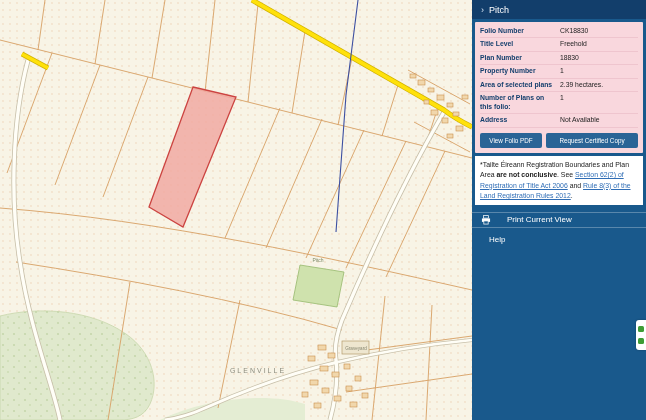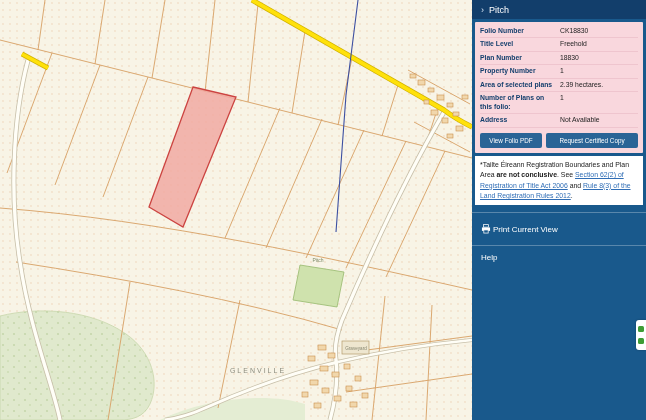--- a/index.html
+++ b/index.html
@@ -17,23 +17,23 @@
   .fl{flex:0 0 80px;font-weight:bold;color:#143f6d;padding-right:3px;box-sizing:border-box;}
   .fv{flex:1;color:#222;}
   .btn-row{display:flex;gap:4px;padding:5px 0 1px;}
   .pbtn{border:0;border-radius:2px;background:#2a6496;color:#fff;font-size:6.3px;font-family:inherit;padding:4px 2px;cursor:pointer;}
   .pbtn.b1{flex:0 0 62px;}
   .pbtn.b2{flex:1;}
 
   .disclaimer{margin:3px;background:#fff;padding:4px 5px;font-size:6.9px;line-height:1.5;color:#1a1a1a;}
   .disclaimer a{color:#2f6db5;text-decoration:underline;cursor:pointer;}
 
-  .print-row{margin-top:7px;display:flex;align-items:center;gap:2px;padding:11px 9px;color:#fff;font-size:8px;
+  .print-row{margin-top:7px;display:flex;gap:16px;padding:2px 9px;color:#fff;font-size:8px;
     border-top:1px solid rgba(255,255,255,.28);border-bottom:1px solid rgba(255,255,255,.28);cursor:pointer;}
-  .help-row{padding:7px 9px;color:#fff;font-size:8px;cursor:pointer;}
+  .help-row{padding:7px 17px;color:#fff;font-size:8px;cursor:pointer;}
 
   .edge-fab{position:absolute;right:0;top:320px;width:10px;height:30px;background:#fff;border-radius:3px 0 0 3px;
     box-shadow:0 0 2px rgba(0,0,0,.35);display:flex;flex-direction:column;justify-content:space-evenly;
     padding-left:2px;box-sizing:border-box;}
   .fab-ic{width:6px;height:6px;background:#3f9c35;border-radius:1.5px;}
 </style>
 </head>
 <body>
 
 <div class="stage">

